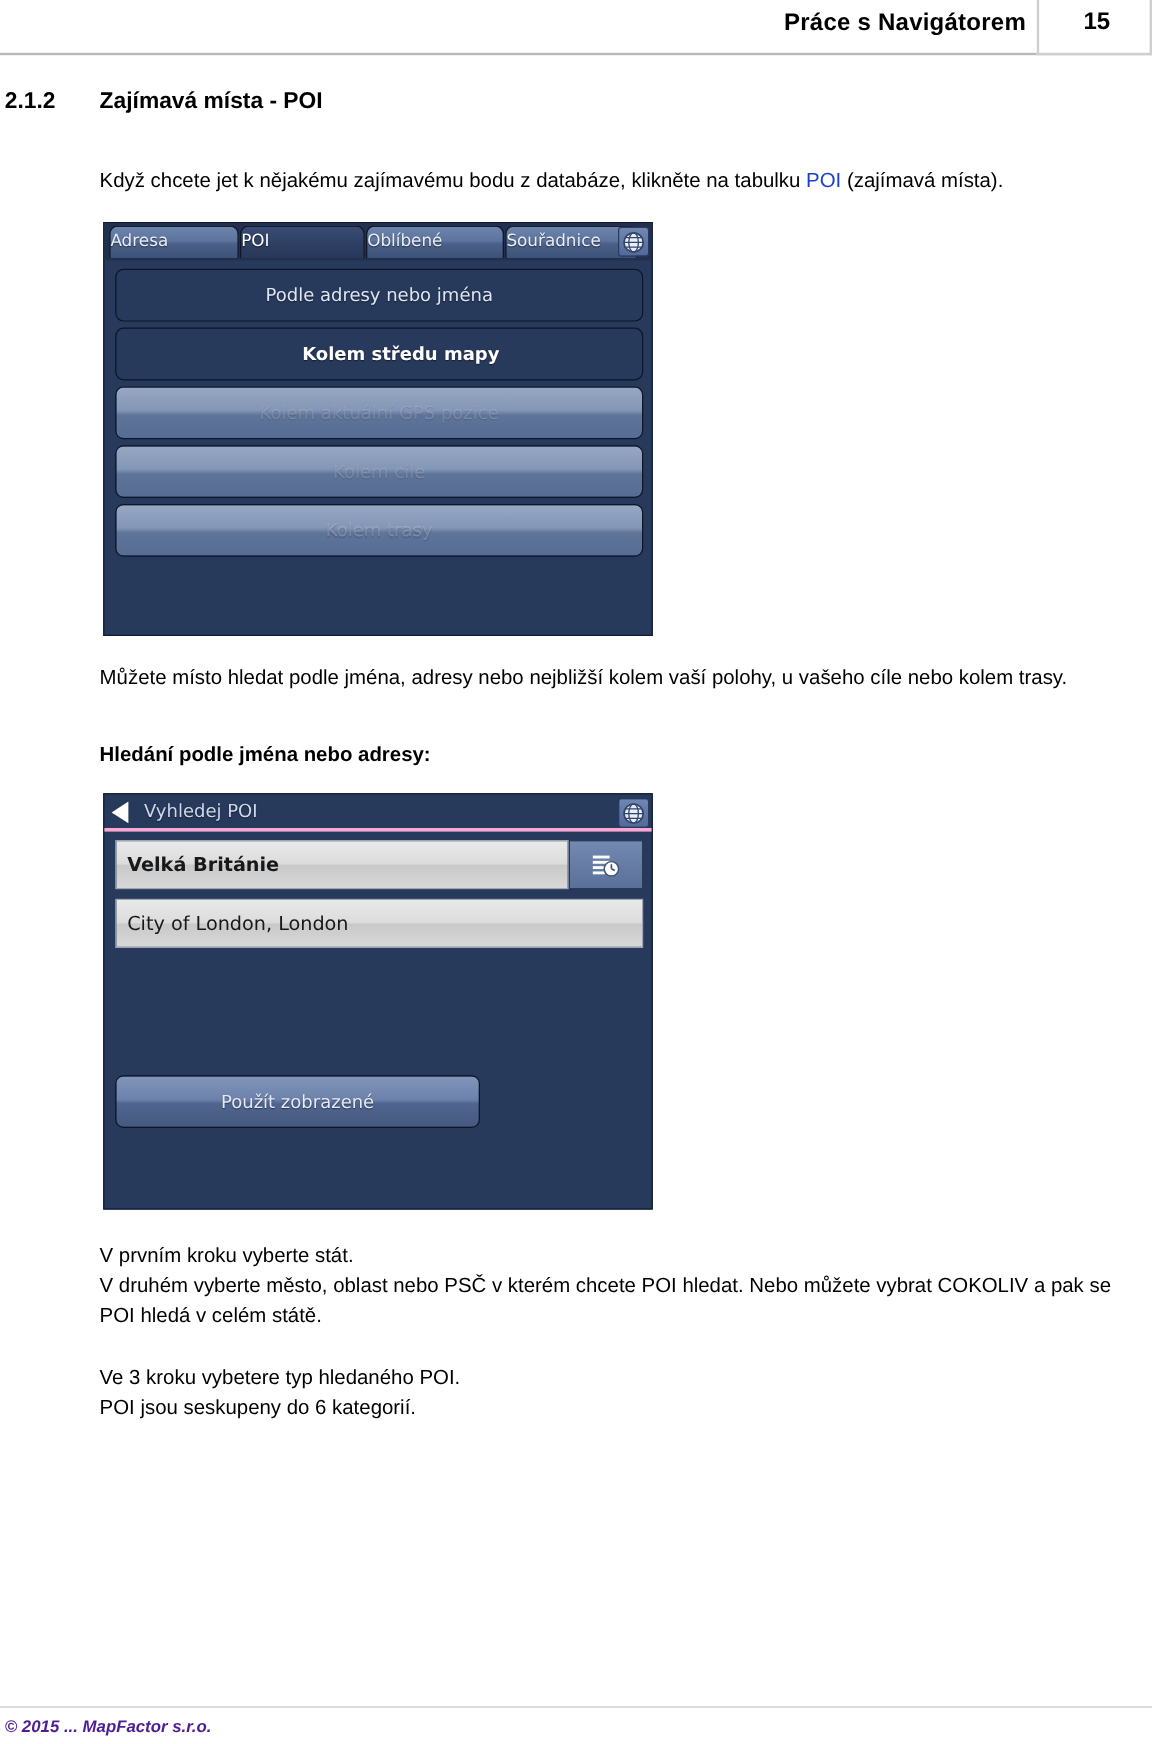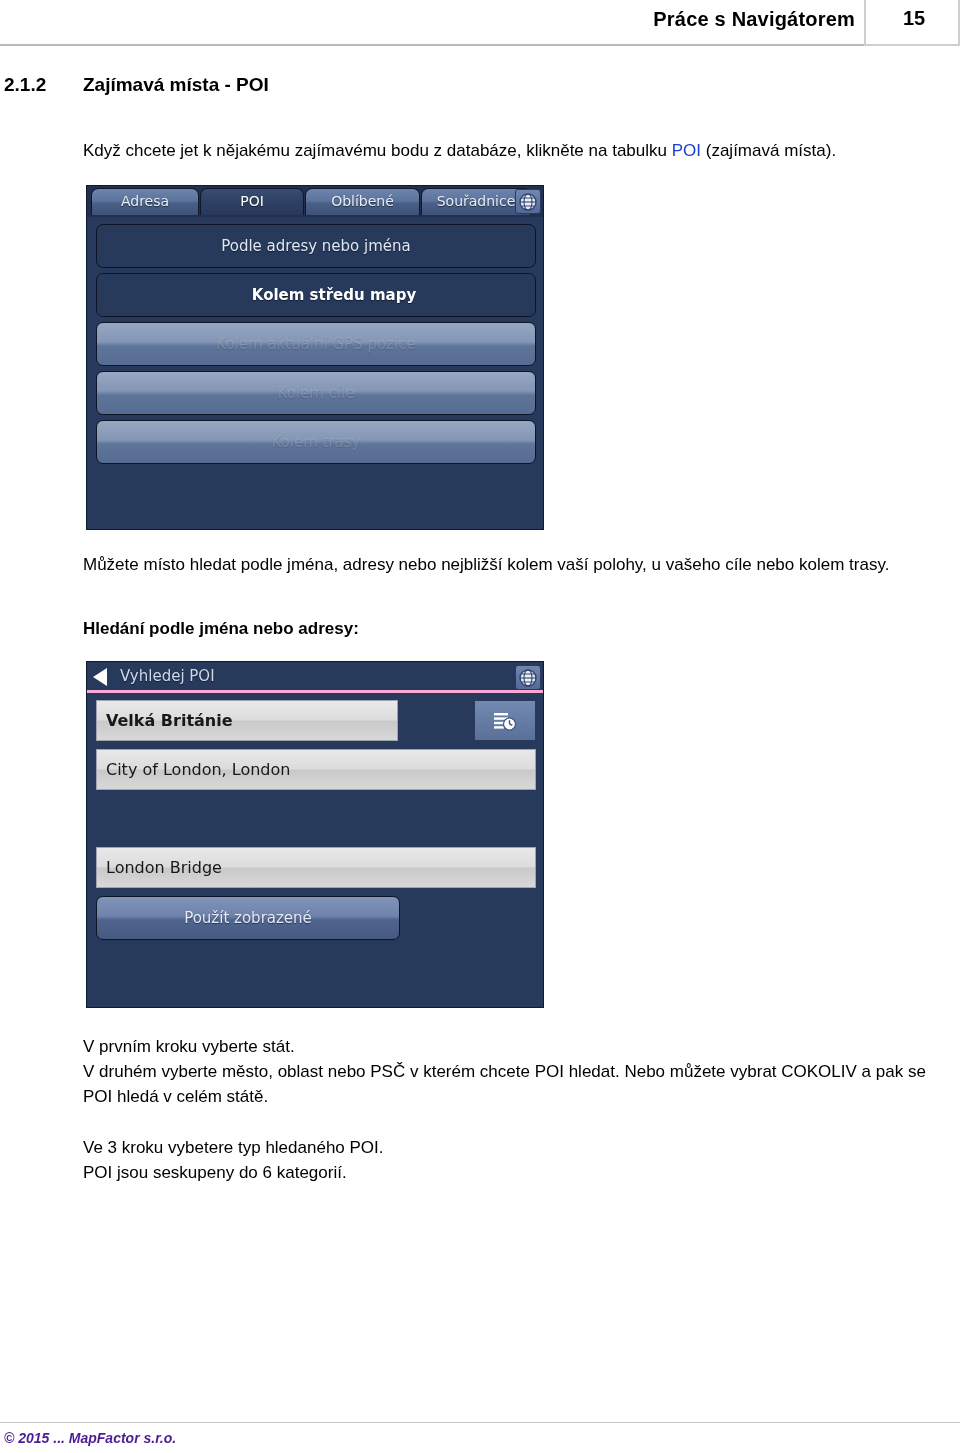--- a/index.html
+++ b/index.html
@@ -115,21 +115,20 @@
   .tab {
     position: absolute;
     top: 2px;
     height: 27px;
     border: 1px solid #0f1729;
     border-bottom: none;
     border-radius: 7px 7px 0 0;
     box-sizing: border-box;
     color: #e9eef8;
     font-size: 14px;
-    text-align: center;
     line-height: 25px;
     background: linear-gradient(to bottom, #6d84ab 0%, #5c749e 45%, #4a6087 55%, #3d5277 100%);
     text-shadow: 0 1px 1px rgba(0,0,0,0.55);
     overflow: hidden;
     white-space: nowrap;
   }
   .tab.active {
     background: linear-gradient(to bottom, #3a4c73 0%, #2e3f63 55%, #28385a 100%);
     color: #ffffff;
   }
@@ -338,43 +337,40 @@
       <svg width="20" height="20" viewBox="0 0 20 20">
         <circle cx="10" cy="10" r="8" fill="#e8eef8" stroke="#31456b" stroke-width="1.4"></circle>
         <ellipse cx="10" cy="10" rx="4" ry="8" fill="none" stroke="#31456b" stroke-width="1.1"></ellipse>
         <line x1="2" y1="10" x2="18" y2="10" stroke="#31456b" stroke-width="1.1"></line>
         <line x1="3.2" y1="6" x2="16.8" y2="6" stroke="#31456b" stroke-width="1"></line>
         <line x1="3.2" y1="14" x2="16.8" y2="14" stroke="#31456b" stroke-width="1"></line>
       </svg>
     </div>
   </div>
 
-  <div class="list-row selected" style="left:9px; top:38px; width:302px; height:41px;">
+  <div class="list-row selected" style="left:9px; top:38px; width:378px; height:41px;">
     <span>Velká Británie</span>
   </div>
   <div class="history-btn" style="left:387px; top:38px; width:62px; height:41px;">
     <svg width="26" height="24" viewBox="0 0 26 24">
       <rect x="2" y="4" width="14" height="2.4" fill="#ffffff"></rect>
       <rect x="2" y="8.4" width="14" height="2.4" fill="#ffffff"></rect>
       <rect x="2" y="12.8" width="10" height="2.4" fill="#ffffff"></rect>
       <rect x="2" y="17.2" width="10" height="2.4" fill="#ffffff"></rect>
       <circle cx="17.5" cy="15" r="6" fill="#ffffff" stroke="#3d5579" stroke-width="1.2"></circle>
       <line x1="17.5" y1="15" x2="17.5" y2="11.2" stroke="#3d5579" stroke-width="1.4"></line>
       <line x1="17.5" y1="15" x2="20.4" y2="16.4" stroke="#3d5579" stroke-width="1.4"></line>
     </svg>
   </div>
 
   <div class="list-row" style="left:9px; top:87px; width:440px; height:41px;">
     <span>City of London, London</span>
   </div>
 
 
-  <div class="list-row" style="left:9px; top:185px; width:440px; height:41px;">
-    <span>London Bridge</span>
-  </div>
 
   <div class="action-btn" style="left:9px; top:234px; width:304px; height:44px;">
     <span>Použít zobrazené</span>
   </div>
 </div>
 
 <div class="para" style="left:83px; top:1034px; width:700px;">V prvním kroku vyberte stát.</div>
 <div class="para" style="left:83px; top:1059px; width:872px;">V druhém vyberte město, oblast nebo PSČ v kterém chcete POI hledat. Nebo můžete vybrat COKOLIV a pak se POI hledá v celém státě.</div>
 <div class="para" style="left:83px; top:1135px; width:700px;">Ve 3 kroku vybetere typ hledaného POI.</div>
 <div class="para" style="left:83px; top:1160px; width:700px;">POI jsou seskupeny do 6 kategorií.</div>

